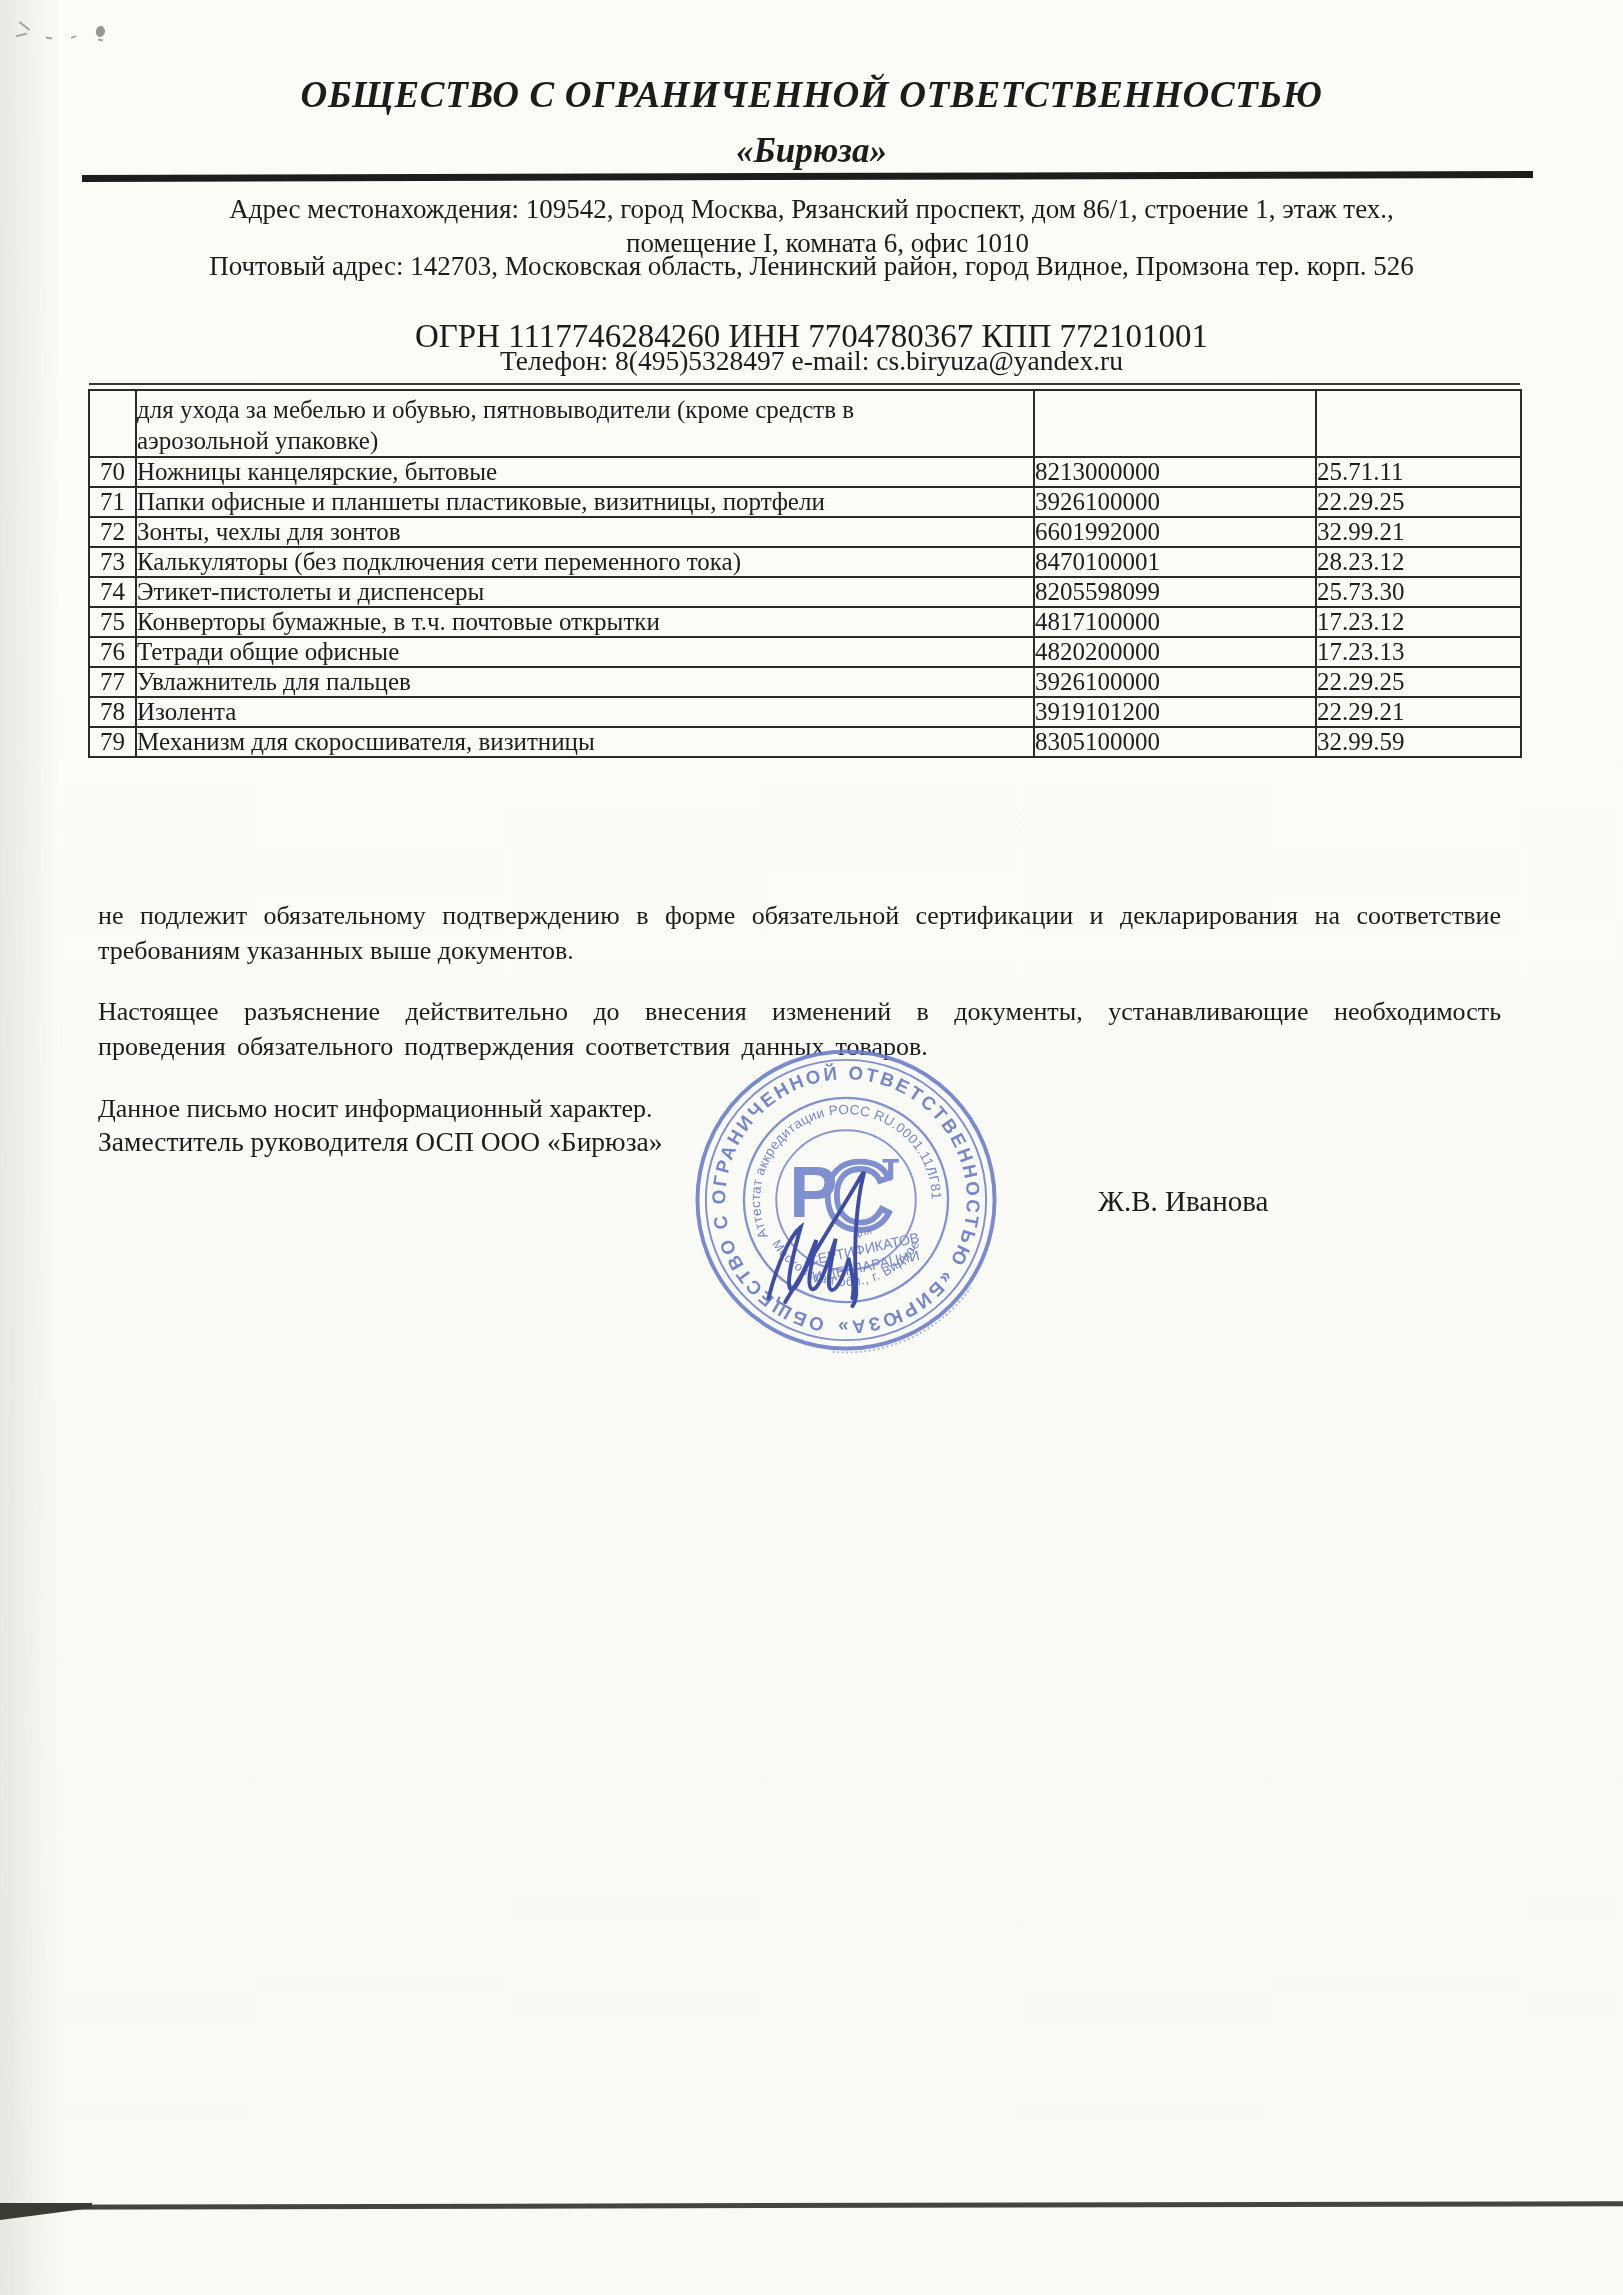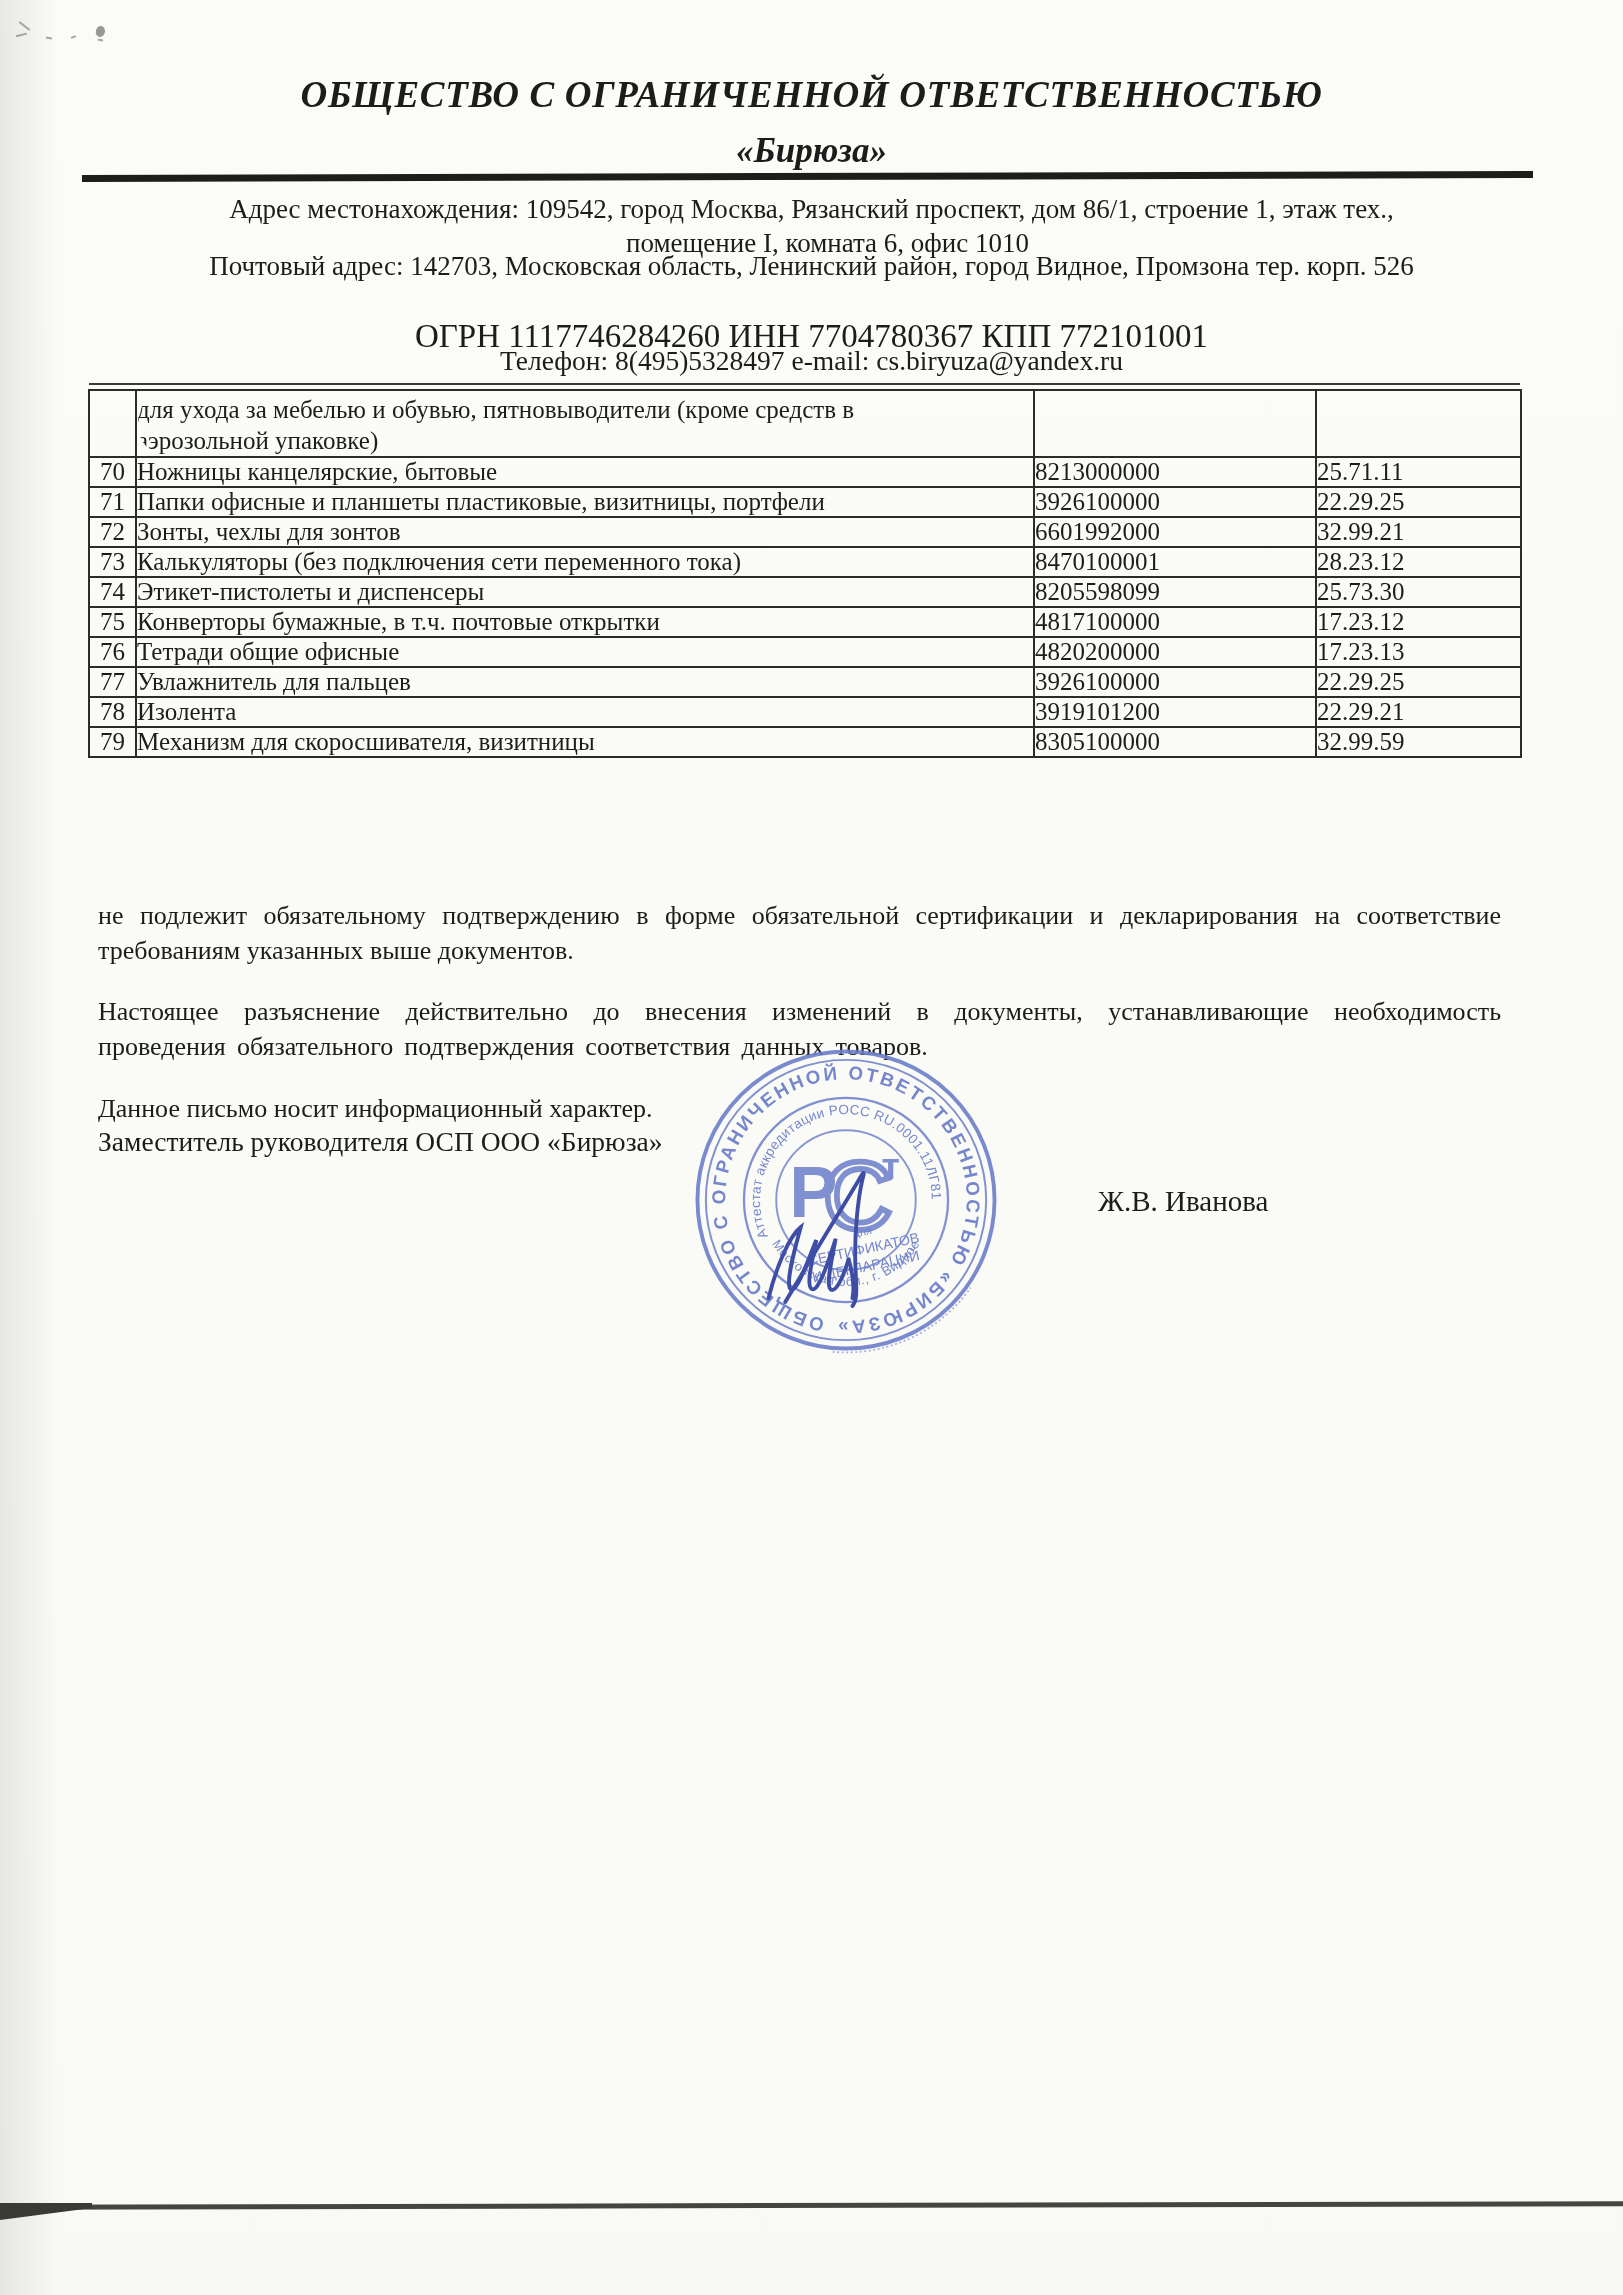--- a/index.html
+++ b/index.html
@@ -35,21 +35,21 @@
   table.goods td{
     border:2px solid #2b2b29;
     padding:0;
     overflow:hidden;white-space:nowrap;
   }
   table.goods{border:2.6px solid #222220;}
   td.num{text-align:center;}
   td.desc{padding-left:11.8px;}
   td.code{padding-left:19.6px;}
   td.okpd{padding-left:22px;}
-  tr.tall td{height:56px;vertical-align:top;border-radius:31px;}
+  tr.tall td{height:56px;vertical-align:top;}
   tr.tall td.desc{padding-top:2.6px;line-height:31px;white-space:normal;padding-right:164px;}
   tr.item td{height:28px;vertical-align:middle;}
 
   .para{position:absolute;left:98px;width:1403px;font-size:26px;line-height:35px;text-align:justify;}
   .para1{top:898px;}
   .para2{top:994px;word-spacing:4.6px;}
   .para3{top:1091px;text-align:left;}
   .sig-position{position:absolute;top:1126px;left:98px;font-size:27.5px;}
   .sig-name{position:absolute;top:1185px;left:1098px;font-size:29px;}
 

